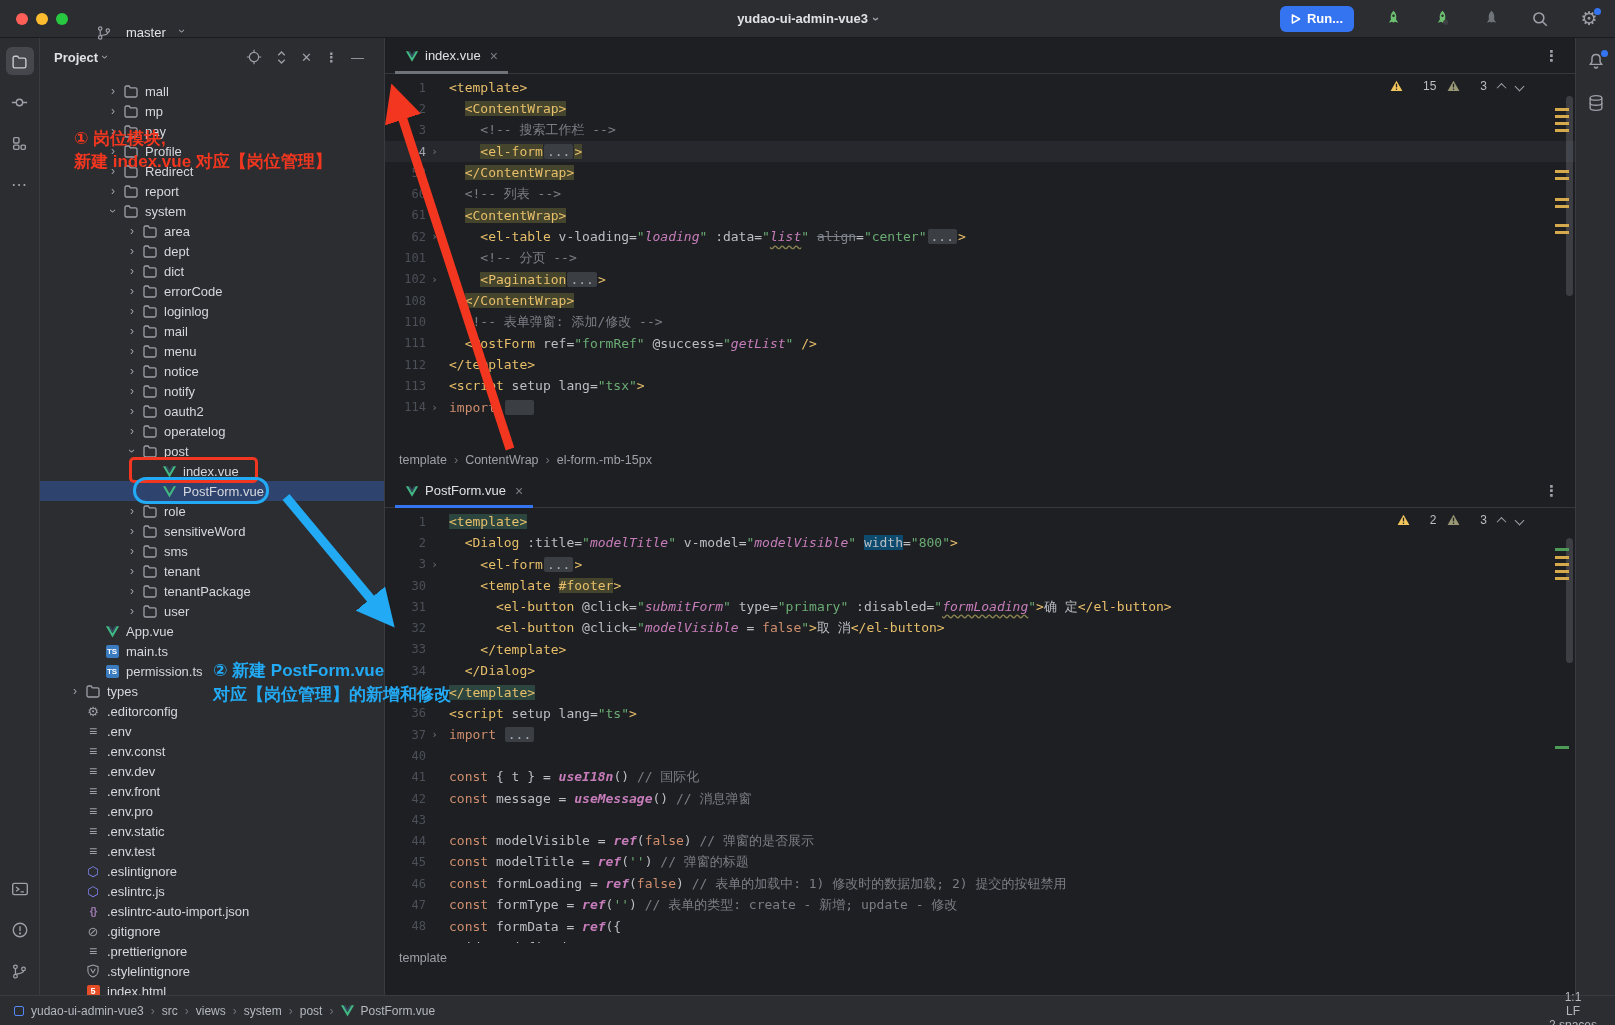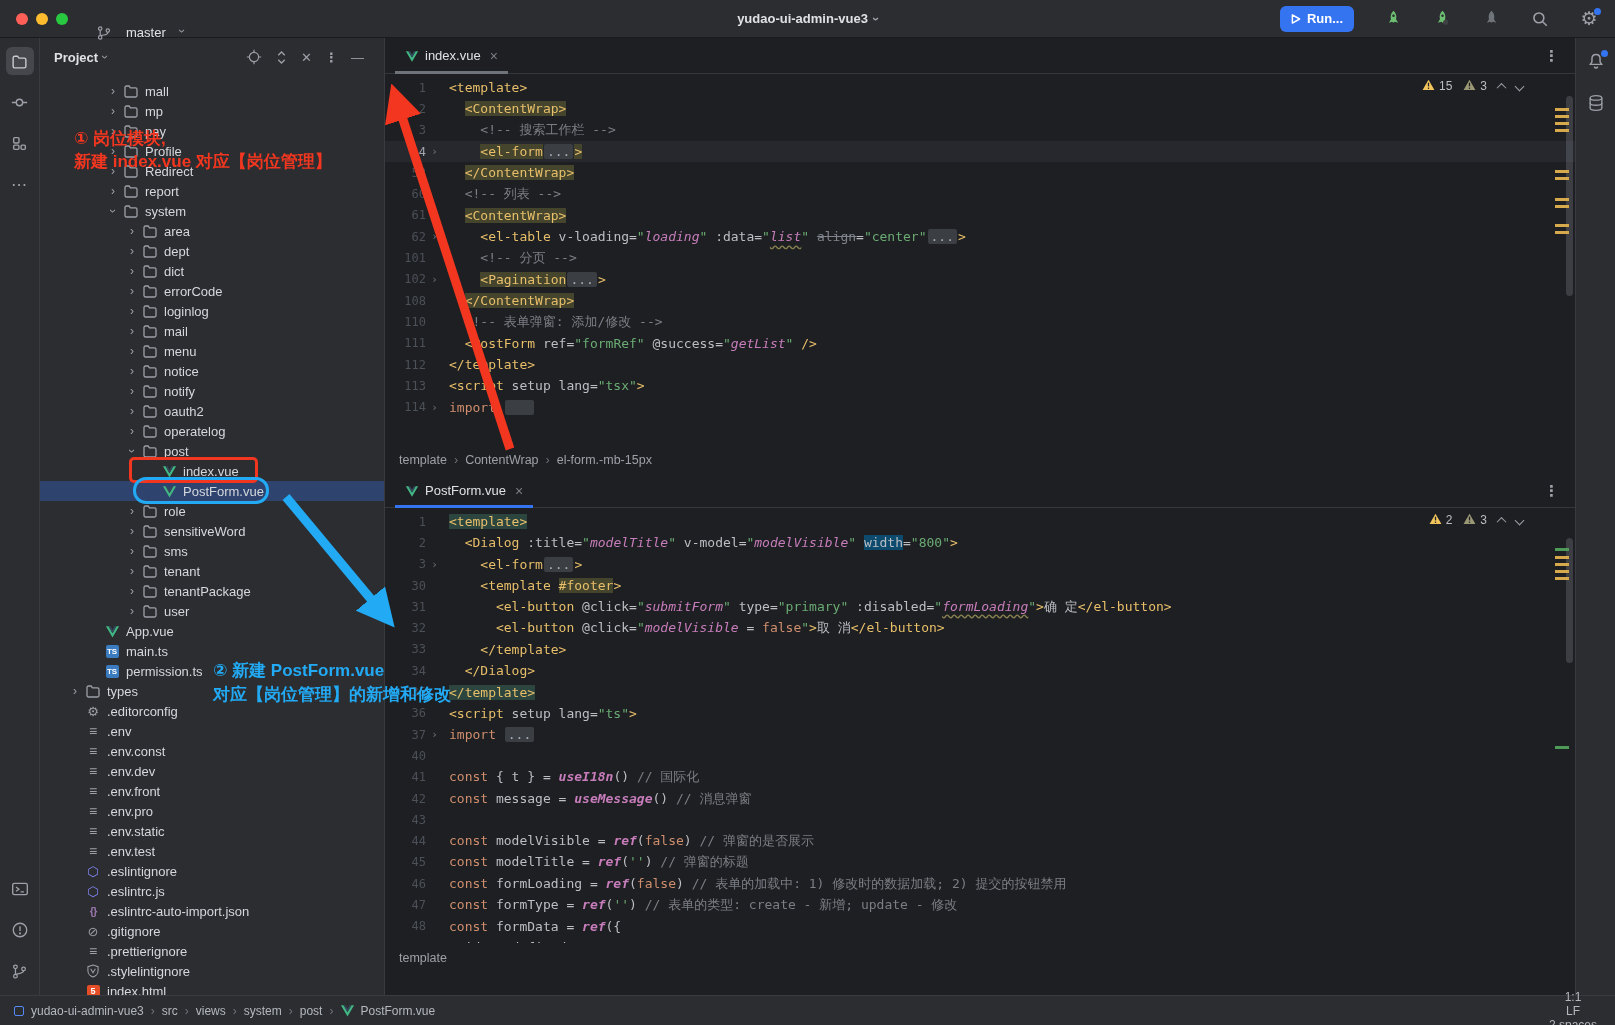--- a/index.html
+++ b/index.html
@@ -82,21 +82,21 @@
   .seg-ahy{color:#e8bf6a;background:#45452d;}
   .seg-s{color:#6aab73;}
   .seg-r{color:#c77dbb;font-style:italic;}
   .seg-ru{color:#c77dbb;font-style:italic;text-decoration:underline;text-decoration-style:wavy;text-decoration-color:#8a8350;text-underline-offset:3px;}
   .seg-c{color:#7a7e85;}
   .seg-k{color:#cf8e6d;}
   .seg-f{color:#c77dbb;font-style:italic;font-weight:700;}
   .seg-fold{background:#3b3e43;color:#a8adbd;border-radius:2px;padding:0 3px;margin:0 1px;}
 
   .inspect{position:absolute;top:5px;right:52px;display:flex;align-items:center;gap:11px;color:#bcbec4;font-size:12px;font-family:"Liberation Sans",sans-serif;}
-  .inspect .grp{display:flex;align-items:flex-start;gap:4px;}
+  .inspect .grp{display:flex;align-items:center;gap:20px;}
   .cv{display:inline-block;width:7px;height:7px;border-right:1.6px solid #9da0a8;border-bottom:1.6px solid #9da0a8;}
   .cv.up{transform:rotate(-135deg) translate(-1px,-1px);}
   .cv.down{transform:rotate(45deg);}
   .sb-thumb{position:absolute;right:2px;width:7px;border-radius:4px;background:rgba(170,175,185,.22);}
   .sb-mark{position:absolute;right:6px;width:14px;height:3px;background:#d5a94c;}
   .sb-mark.green{background:#4e9a57;}
 
   .crumb{display:flex;align-items:center;gap:7px;padding-left:14px;color:#9da0a8;font-size:12.5px;flex:none;}
   .crumb.mid{height:28px;}
   .crumb.bottomc{height:52px;align-items:flex-start;padding-top:8px;}

